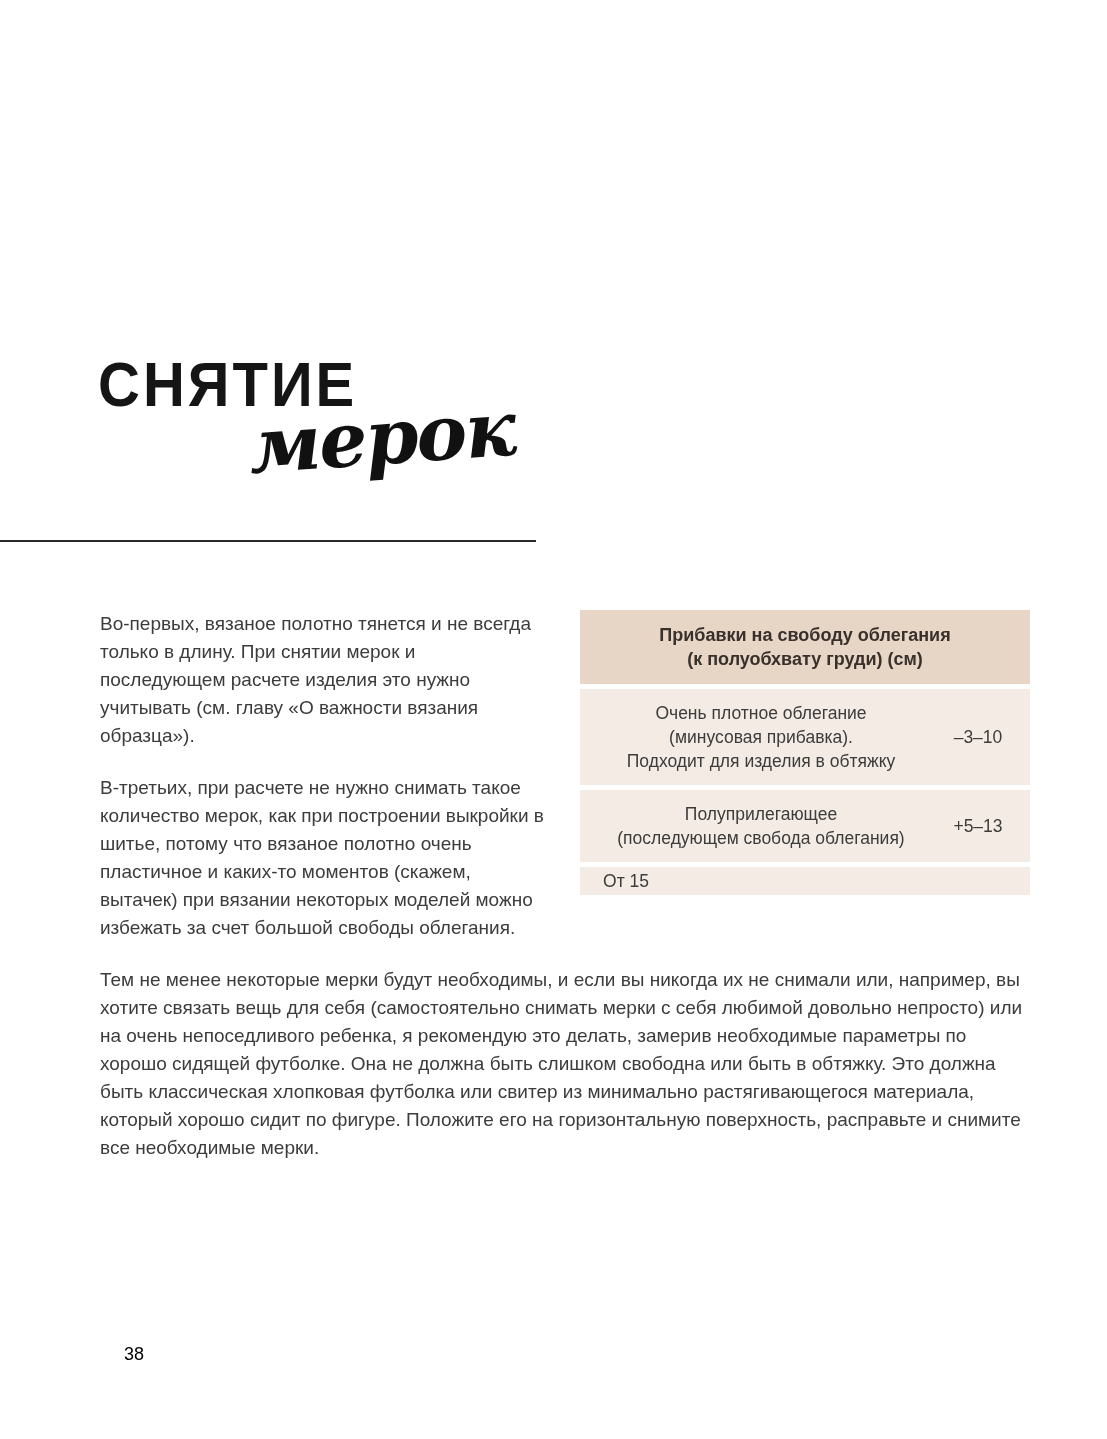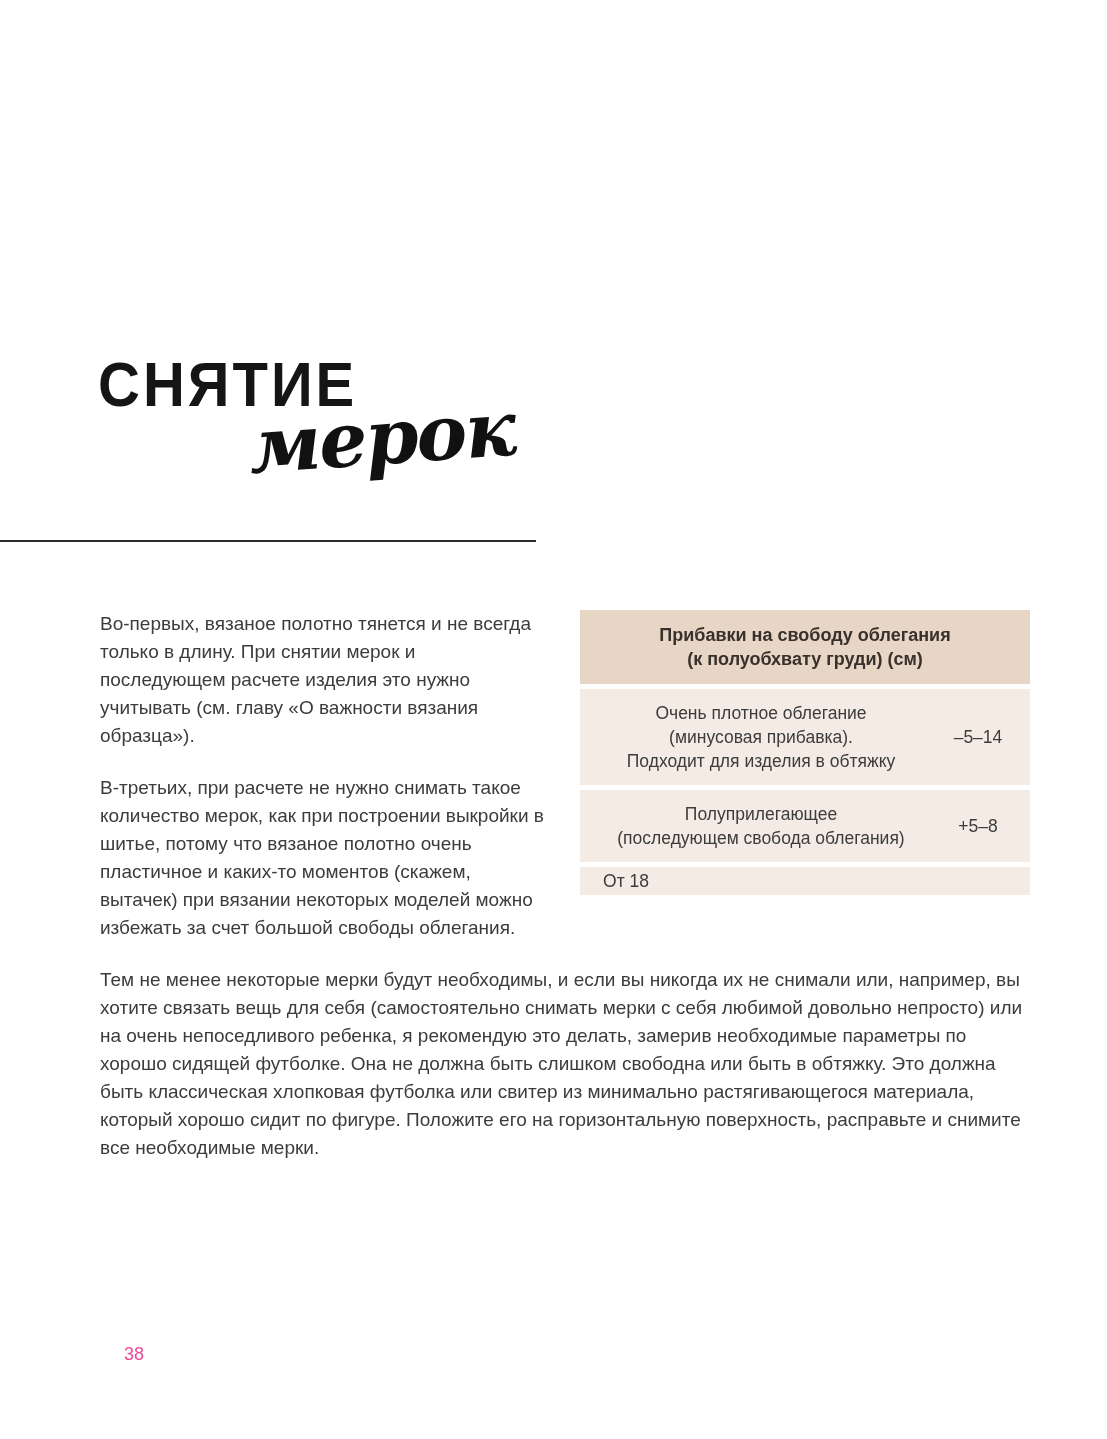--- a/index.html
+++ b/index.html
@@ -105,21 +105,21 @@
     font-size: 17.5px;
     color: #3c3c3c;
     padding-right: 6px;
   }
 
   .page-number {
     position: absolute;
     left: 124px;
     top: 1344px;
     font-size: 18px;
-    color: #ec4899;
+    color: #000000;
   }
 </style>
 </head>
 <body>
 
 <div class="page">
 
   <div class="title-main">СНЯТИЕ</div>
   <div class="title-script">мерок</div>
   <div class="title-rule"></div>
@@ -127,29 +127,29 @@
   <div class="content">
 
     <div class="measure-table">
       <div class="tbl-header">Прибавки на свободу облегания
 (к полуобхвату груди) (см)</div>
 
       <div class="tbl-row">
         <div class="tbl-label">Очень плотное облегание
 (минусовая прибавка).
 Подходит для изделия в обтяжку</div>
-        <div class="tbl-value">–5–14</div>
+        <div class="tbl-value">–3–10</div>
       </div>
       <div class="tbl-row">
         <div class="tbl-label">Полуприлегающее
 (последующем свобода облегания)</div>
-        <div class="tbl-value">+5–8</div>
+        <div class="tbl-value">+5–13</div>
       </div>
       <div class="tbl-row">
-        <div class="tbl-value">От 18</div>
+        <div class="tbl-value">От 15</div>
       </div>
     </div>
 
     <p>Во-первых, вязаное полотно тянется и не всегда только в длину. При снятии мерок и последующем расчете изделия это нужно учитывать (см. главу «О важности вязания образца»).</p>
     <p>В-третьих, при расчете не нужно снимать такое количество мерок, как при построении выкройки в шитье, потому что вязаное полотно очень пластичное и каких-то моментов (скажем, вытачек) при вязании некоторых моделей можно избежать за счет большой свободы облегания.</p>
     <p>Тем не менее некоторые мерки будут необходимы, и если вы никогда их не снимали или, например, вы хотите связать вещь для себя (самостоятельно снимать мерки с себя любимой довольно непросто) или на очень непоседливого ребенка, я рекомендую это делать, замерив необходимые параметры по хорошо сидящей футболке. Она не должна быть слишком свободна или быть в обтяжку. Это должна быть классическая хлопковая футболка или свитер из минимально растягивающегося материала, который хорошо сидит по фигуре. Положите его на горизонтальную поверхность, расправьте и снимите все необходимые мерки.</p>
 
   </div>
 
   <div class="page-number">38</div>

